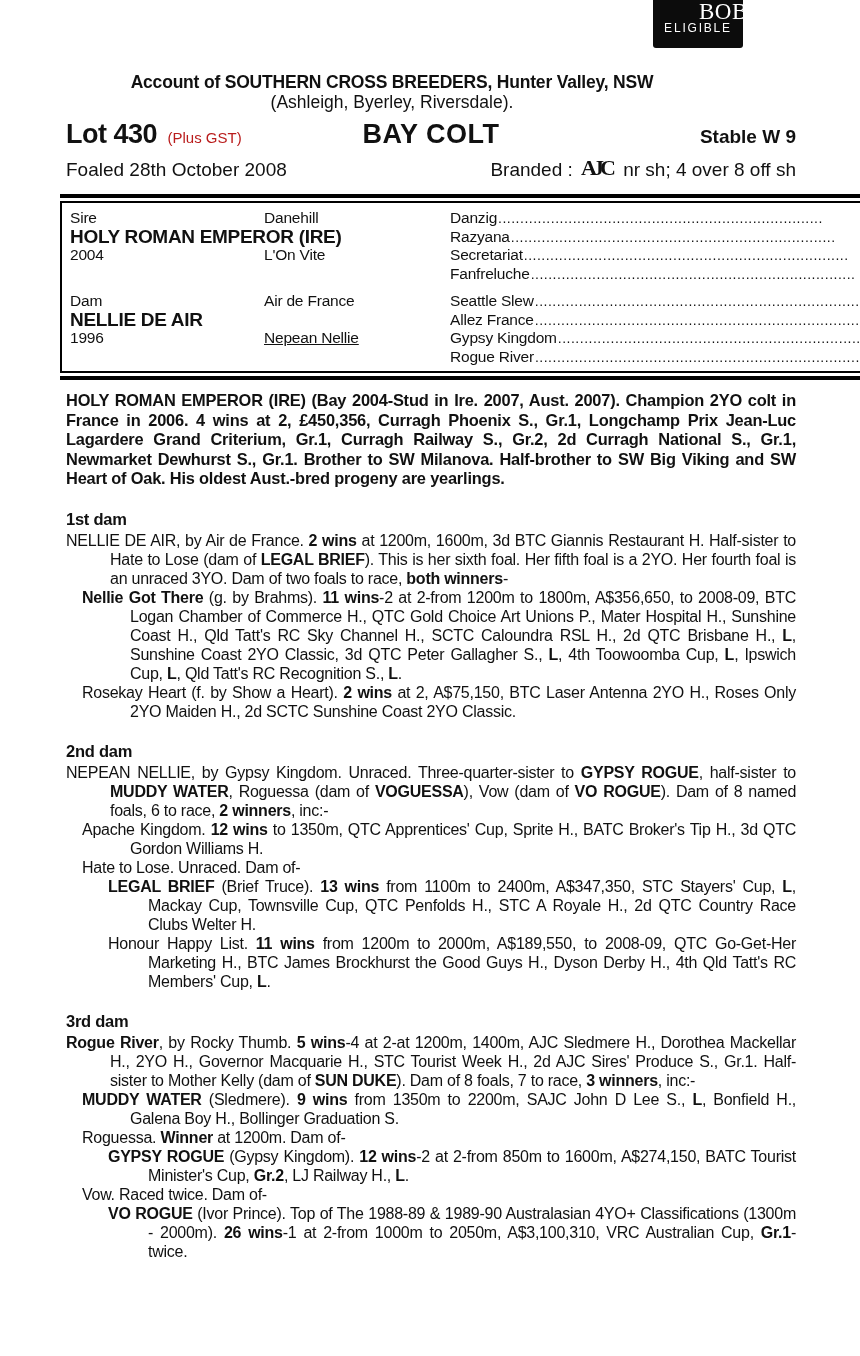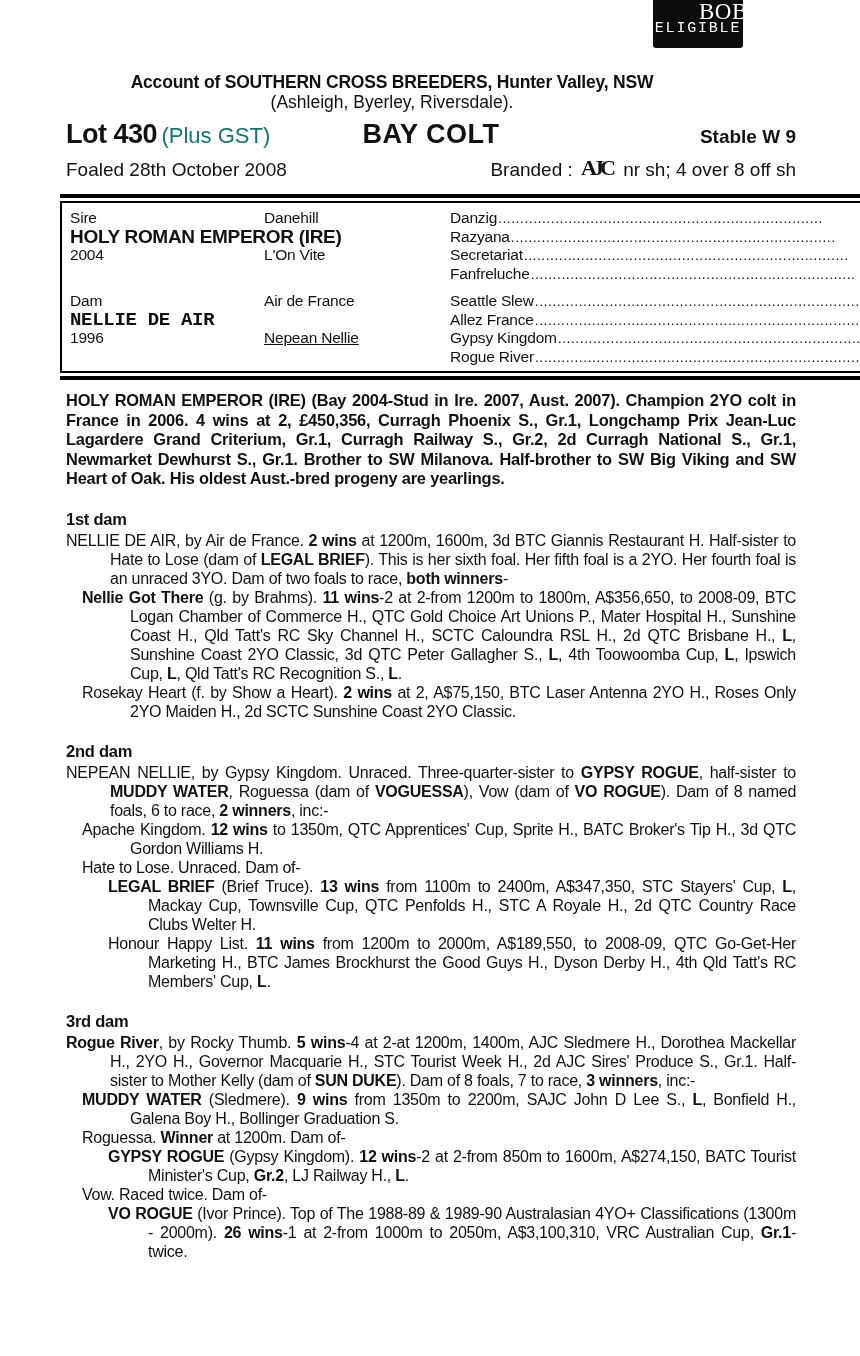--- a/index.html
+++ b/index.html
@@ -23,21 +23,21 @@
     font-weight:bold;font-size:17.5px;line-height:20px;
     text-align:center;padding-right:78px;letter-spacing:-0.2px;
   }
   .farms-line{font-size:17.5px;line-height:21px;text-align:center;padding-right:78px;}
   .lot-row{
     margin-top:6px;display:grid;grid-template-columns:1fr auto 1fr;
     align-items:baseline;
   }
   .lot-left{white-space:nowrap;}
   .lot-label{font-weight:800;font-size:27px;letter-spacing:-0.5px;}
-  .lot-suffix{font-size:22px;color:#0f766e;}
+  .lot-suffix{font-size:15px;margin-left:6px;color:#b91c1c;}
   .horse-type{font-weight:800;font-size:27px;letter-spacing:0.5px;text-align:center;}
   .stable{font-weight:bold;font-size:19px;text-align:right;white-space:nowrap;}
   .foaled-row{
     margin-top:7px;display:flex;justify-content:space-between;align-items:baseline;
     font-size:19px;line-height:24px;
   }
   .branded-text{white-space:nowrap;}
   .brand-mark{
     display:inline-block;
     font-family:"Liberation Serif","DejaVu Serif",serif;
@@ -50,22 +50,22 @@
     position:absolute;left:587px;top:-32px;
     width:90px;height:80px;background:#0c0c0c;border-radius:3px;
     color:#fff;text-align:center;overflow:hidden;
   }
   .bobs svg{display:block;margin:5px auto 0;height:28px;}
   .bobs-title{
     font-family:"Liberation Serif","DejaVu Serif",serif;
     font-size:23px;line-height:21px;letter-spacing:0.5px;margin-left:46px;
   }
   .bobs-sub{
-    font-family:Liberation Mono, monospace;
-    font-size:15px;line-height:13px;letter-spacing:1.8px;
+    font-family:Liberation Sans, sans-serif;
+    font-size:12px;line-height:13px;letter-spacing:1.8px;
   }
 
   
   .ped-outer{
     margin:12px 0 0 -6px;width:856px;box-sizing:border-box;
     border-top:4px solid #000;border-bottom:4px solid #000;padding:3px 0;
   }
   .ped-box{border:2px solid #000;box-sizing:border-box;}
   .ped-grid{
     display:grid;
@@ -75,21 +75,21 @@
     font-size:15.5px;line-height:18.5px;letter-spacing:-0.2px;
   }
   .ped-cell{white-space:nowrap;}
   .ped-name{font-weight:800;font-size:19px;line-height:18px;letter-spacing:-0.3px;}
   .c-sire-role{grid-area:1/1;}
   .c-sire-name{grid-area:2/1/3/3;}
   .c-sire-year{grid-area:3/1;}
   .c-sire-p1{grid-area:1/2;}
   .c-sire-p2{grid-area:3/2;}
   .c-dam-role{grid-area:6/1;}
-  .c-dam-name{grid-area:7/1/8/3;font-family:Liberation Mono, monospace;}
+  .c-dam-name{grid-area:7/1/8/3;}
   .c-dam-year{grid-area:8/1;}
   .c-dam-p1{grid-area:6/2;}
   .c-dam-p2{grid-area:8/2;text-decoration:underline;}
   .an-row{display:flex;align-items:baseline;grid-column:3;}
   .an-left,.an-right{white-space:nowrap;}
   .an-dots{flex:1 1 auto;overflow:hidden;white-space:nowrap;margin:0 1px;min-width:14px;}
   .an-dots::after{
     content:"..........................................................................";
     font-size:14px;letter-spacing:0.5px;color:#111;
   }

